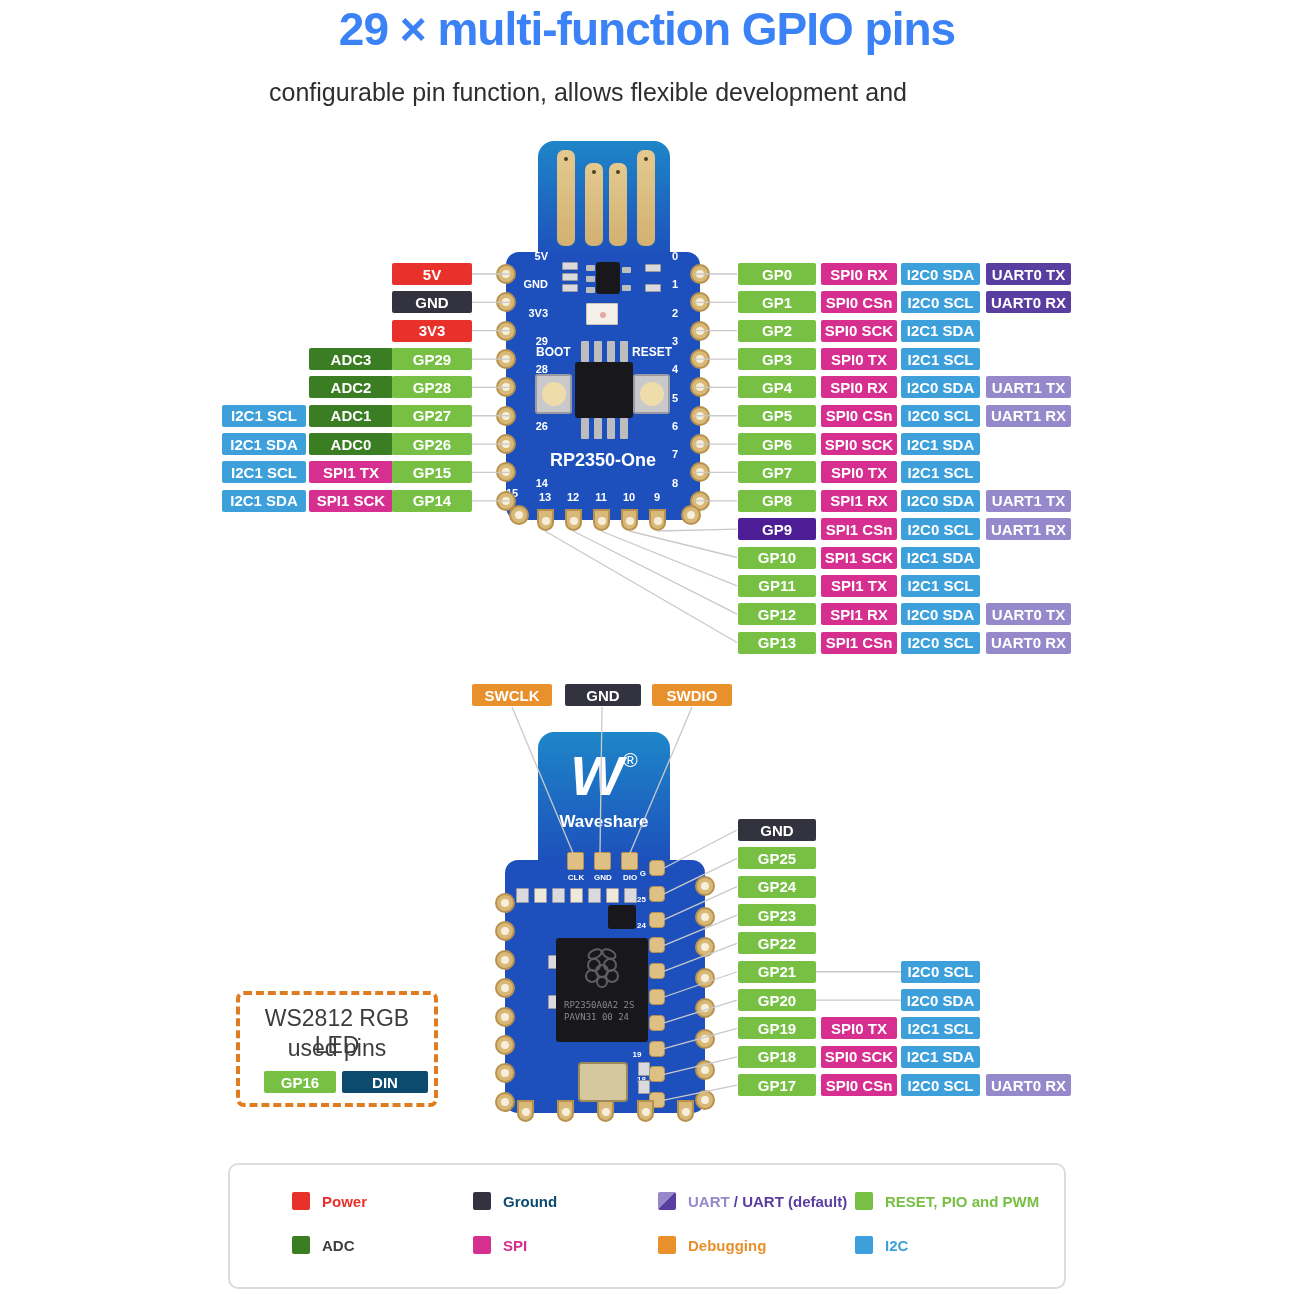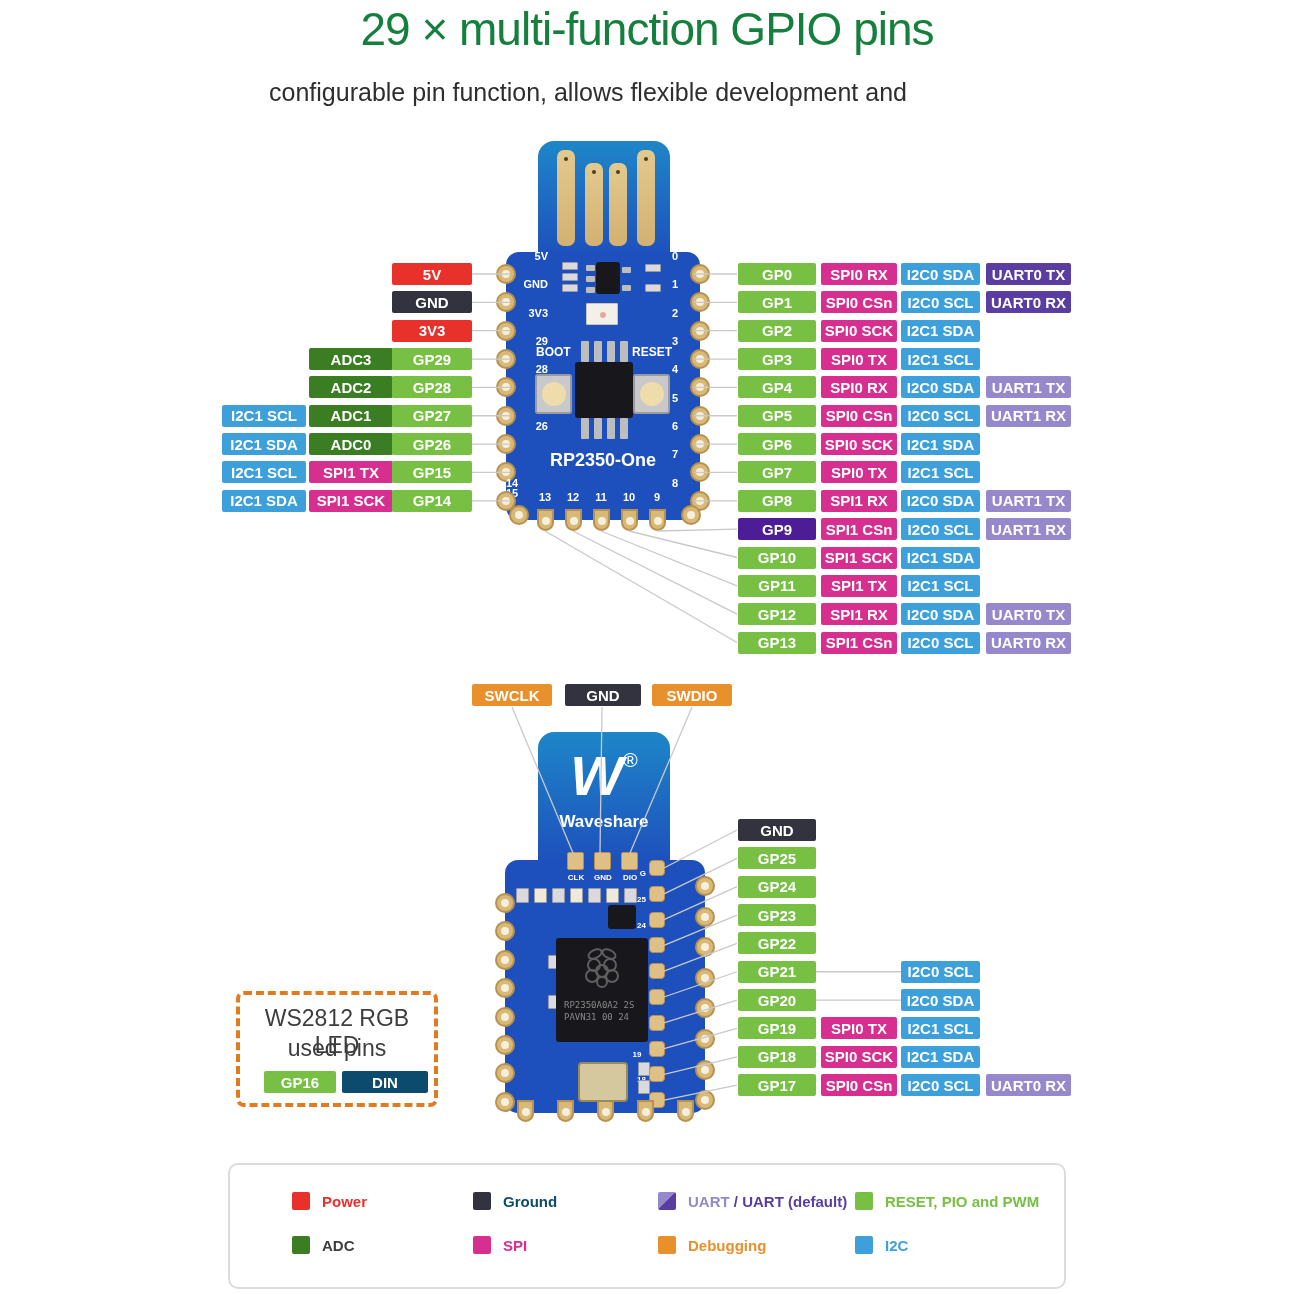--- a/index.html
+++ b/index.html
@@ -1,19 +1,19 @@
 <!DOCTYPE html>
 <html><head>
 <meta charset="utf-8">
 <style>
   html,body{margin:0;padding:0;background:#ffffff;}
   #canvas{position:relative;width:1294px;height:1294px;background:#fff;overflow:hidden;
           font-family:"Liberation Sans",sans-serif;}
   .page-title{position:absolute;left:0;top:0;width:1294px;text-align:center;
-      font-size:46px;font-weight:400;color:#15803d;letter-spacing:-1px;margin:0;padding-top:2px;}
+      font-size:46px;font-weight:700;color:#3b82f6;letter-spacing:-1px;margin:0;padding-top:2px;}
   .page-sub{position:absolute;left:0;top:78px;width:1176px;text-align:center;
       font-size:25px;font-weight:400;color:#2e2e2e;margin:0;}
   .pin-box{position:absolute;height:22px;display:flex;align-items:center;justify-content:center;
       color:#fff;font-weight:bold;font-size:15px;border-radius:2px;white-space:nowrap;}
   .board{position:absolute;border-radius:13px;}
   .tongue{position:absolute;border-radius:16px 16px 0 0;}
   .finger{position:absolute;background:linear-gradient(#e4c98e,#d2b172);border-radius:7px;}
   .finger .dot{position:absolute;top:7px;left:50%;transform:translateX(-50%);
       width:4px;height:4px;border-radius:50%;background:#4c3f22;}
   .padc{position:absolute;width:20px;height:20px;border-radius:50%;
@@ -135,21 +135,21 @@
         <div class="hole"></div>
       </div>
       <div class="silk" style="left: 506px; top: 449.45px; width: 42px;  margin-top: 39px;">15</div>
       <div class="silk" style="left: 672px; top: 449.45px;">7</div>
       <div class="padc" style="left: 496px; top: 490.8px;">
         <div class="hole"></div>
       </div>
       <div class="padc" style="left: 690px; top: 490.8px;">
         <div class="hole"></div>
       </div>
-      <div class="silk" style="left: 506px; top: 477.8px; width: 42px; text-align: left;">14</div>
+      <div class="silk" style="left: 506px; top: 477.8px; width: 42px; text-align: right;">14</div>
       <div class="silk" style="left: 672px; top: 477.8px;">8</div>
       <div class="padtab" style="left: 537px; top: 509px;">
         <div class="hole"></div>
       </div>
       <div class="silk" style="left: 535px; top: 492px; width: 20px; text-align: center;">13</div>
       <div class="padtab" style="left: 565px; top: 509px;">
         <div class="hole"></div>
       </div>
       <div class="silk" style="left: 563px; top: 492px; width: 20px; text-align: center;">12</div>
       <div class="padtab" style="left: 593px; top: 509px;">

